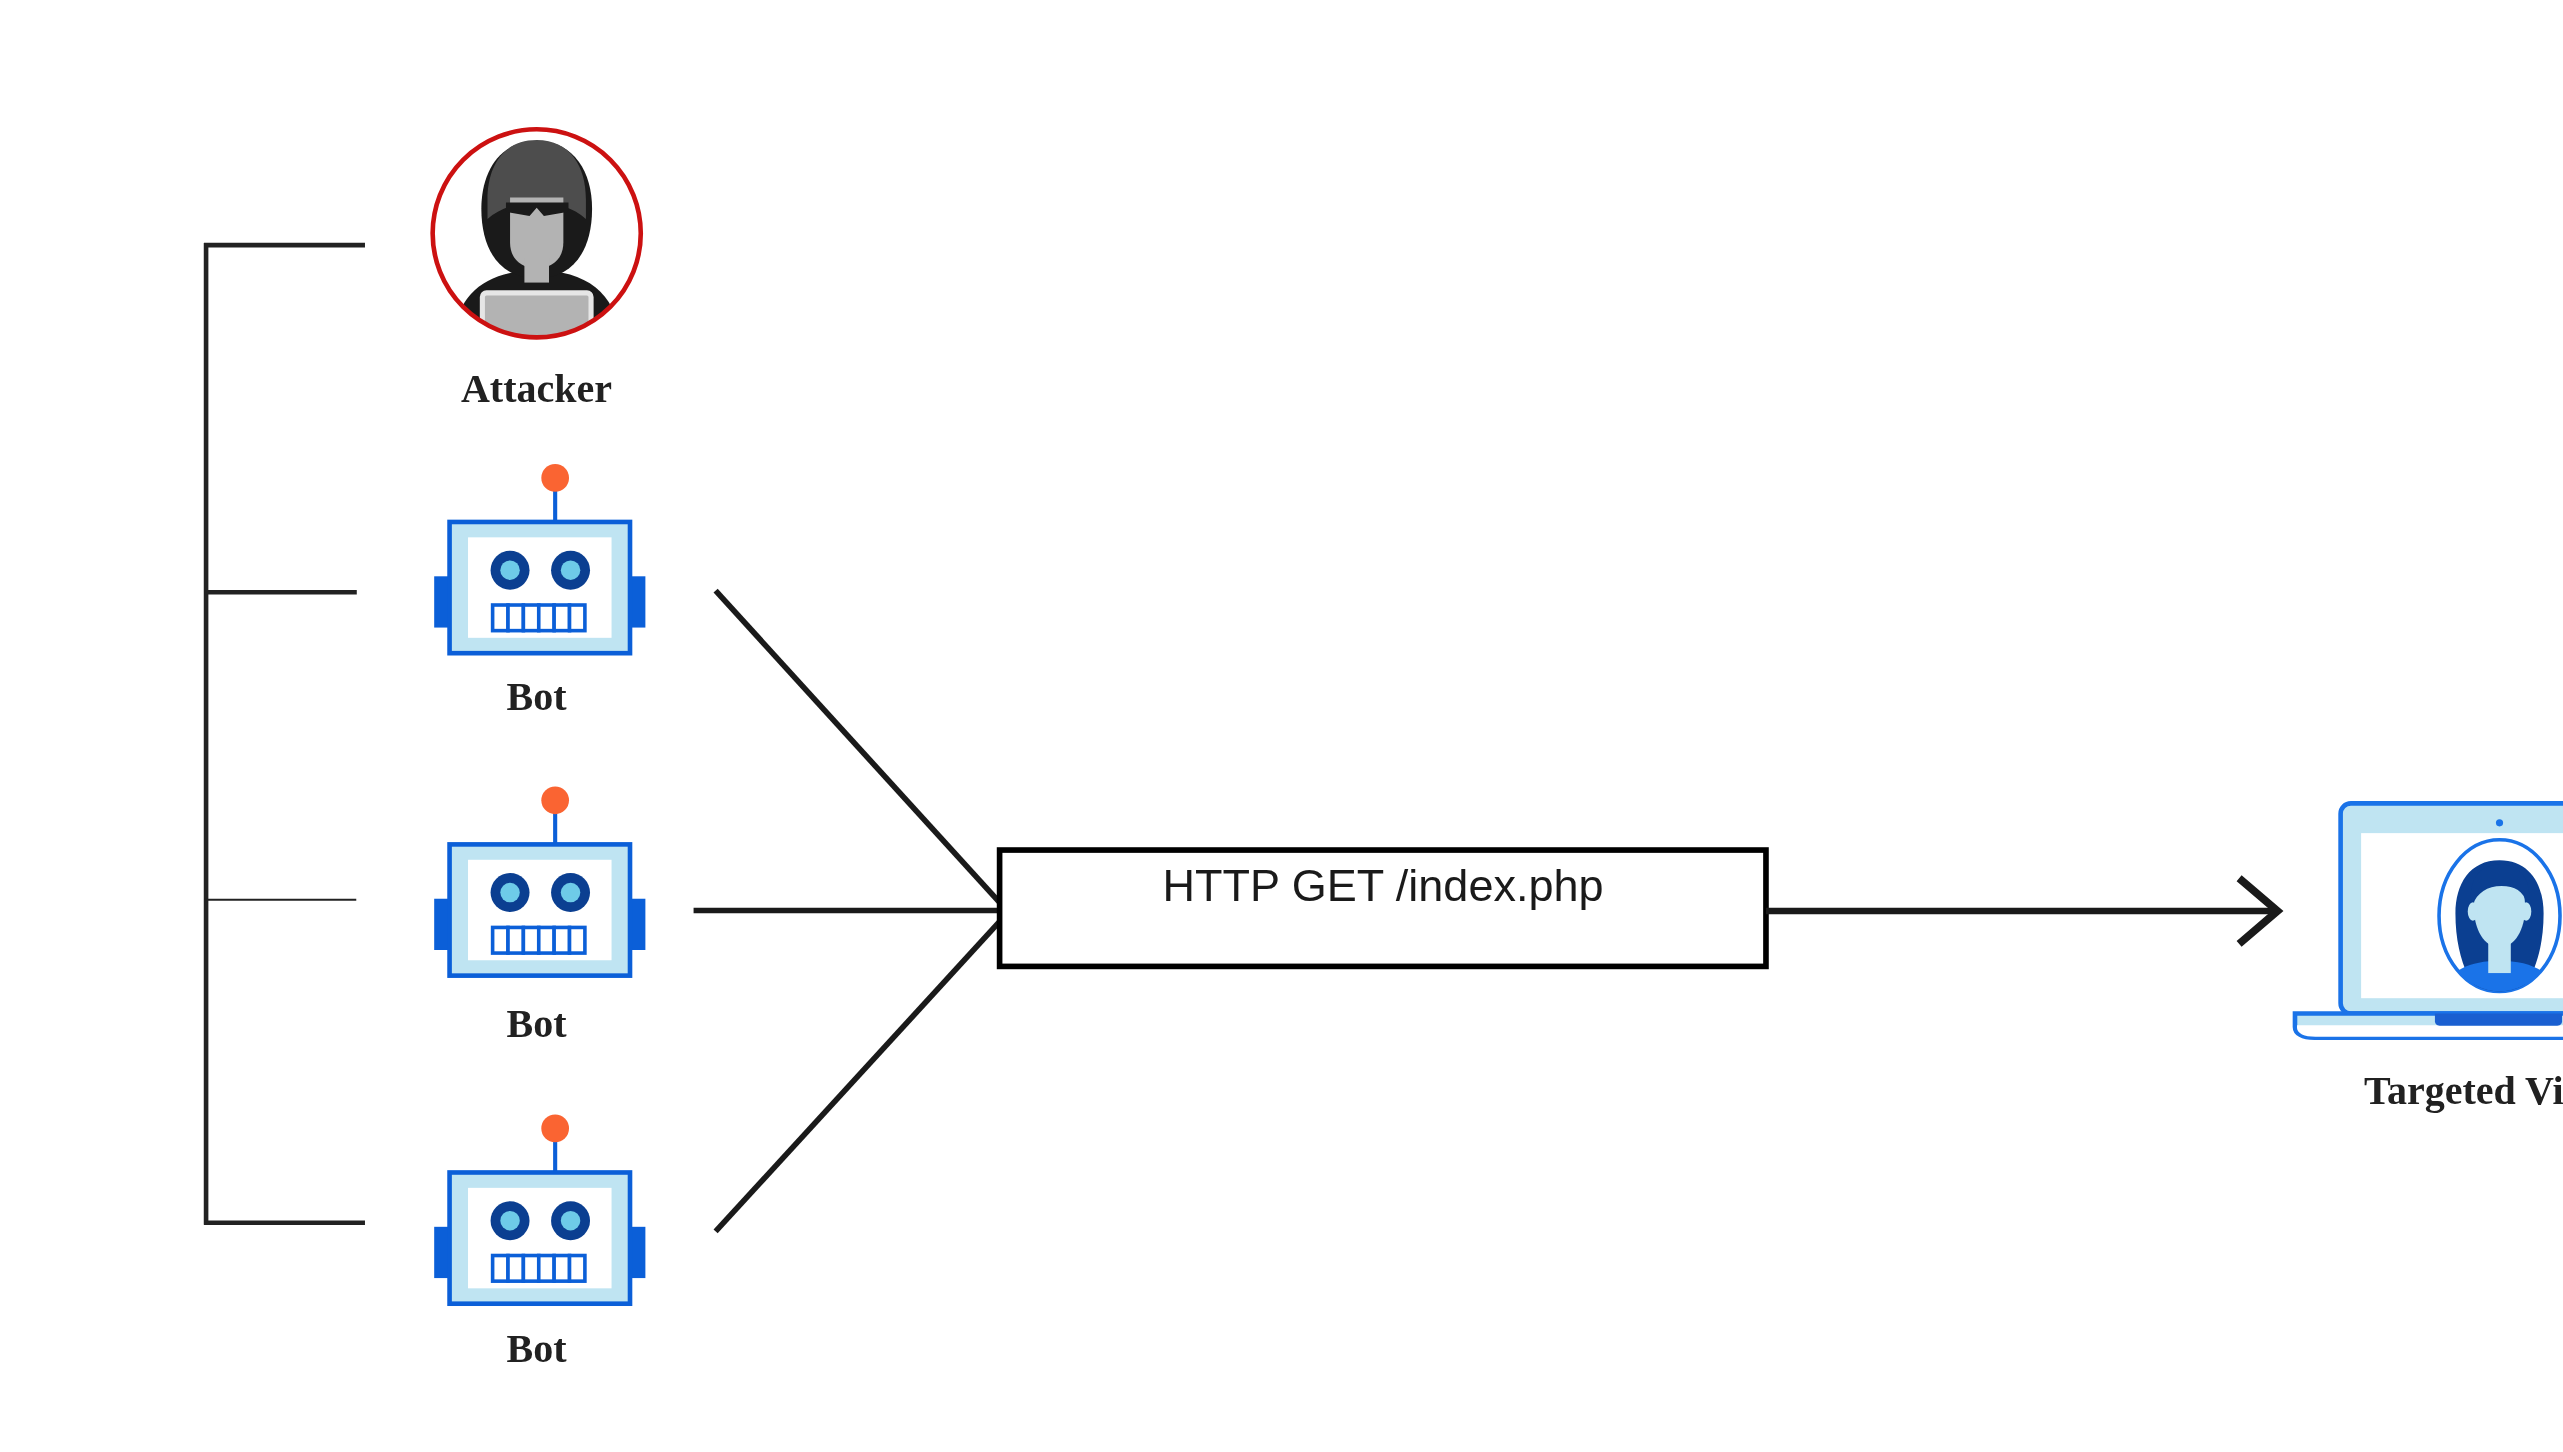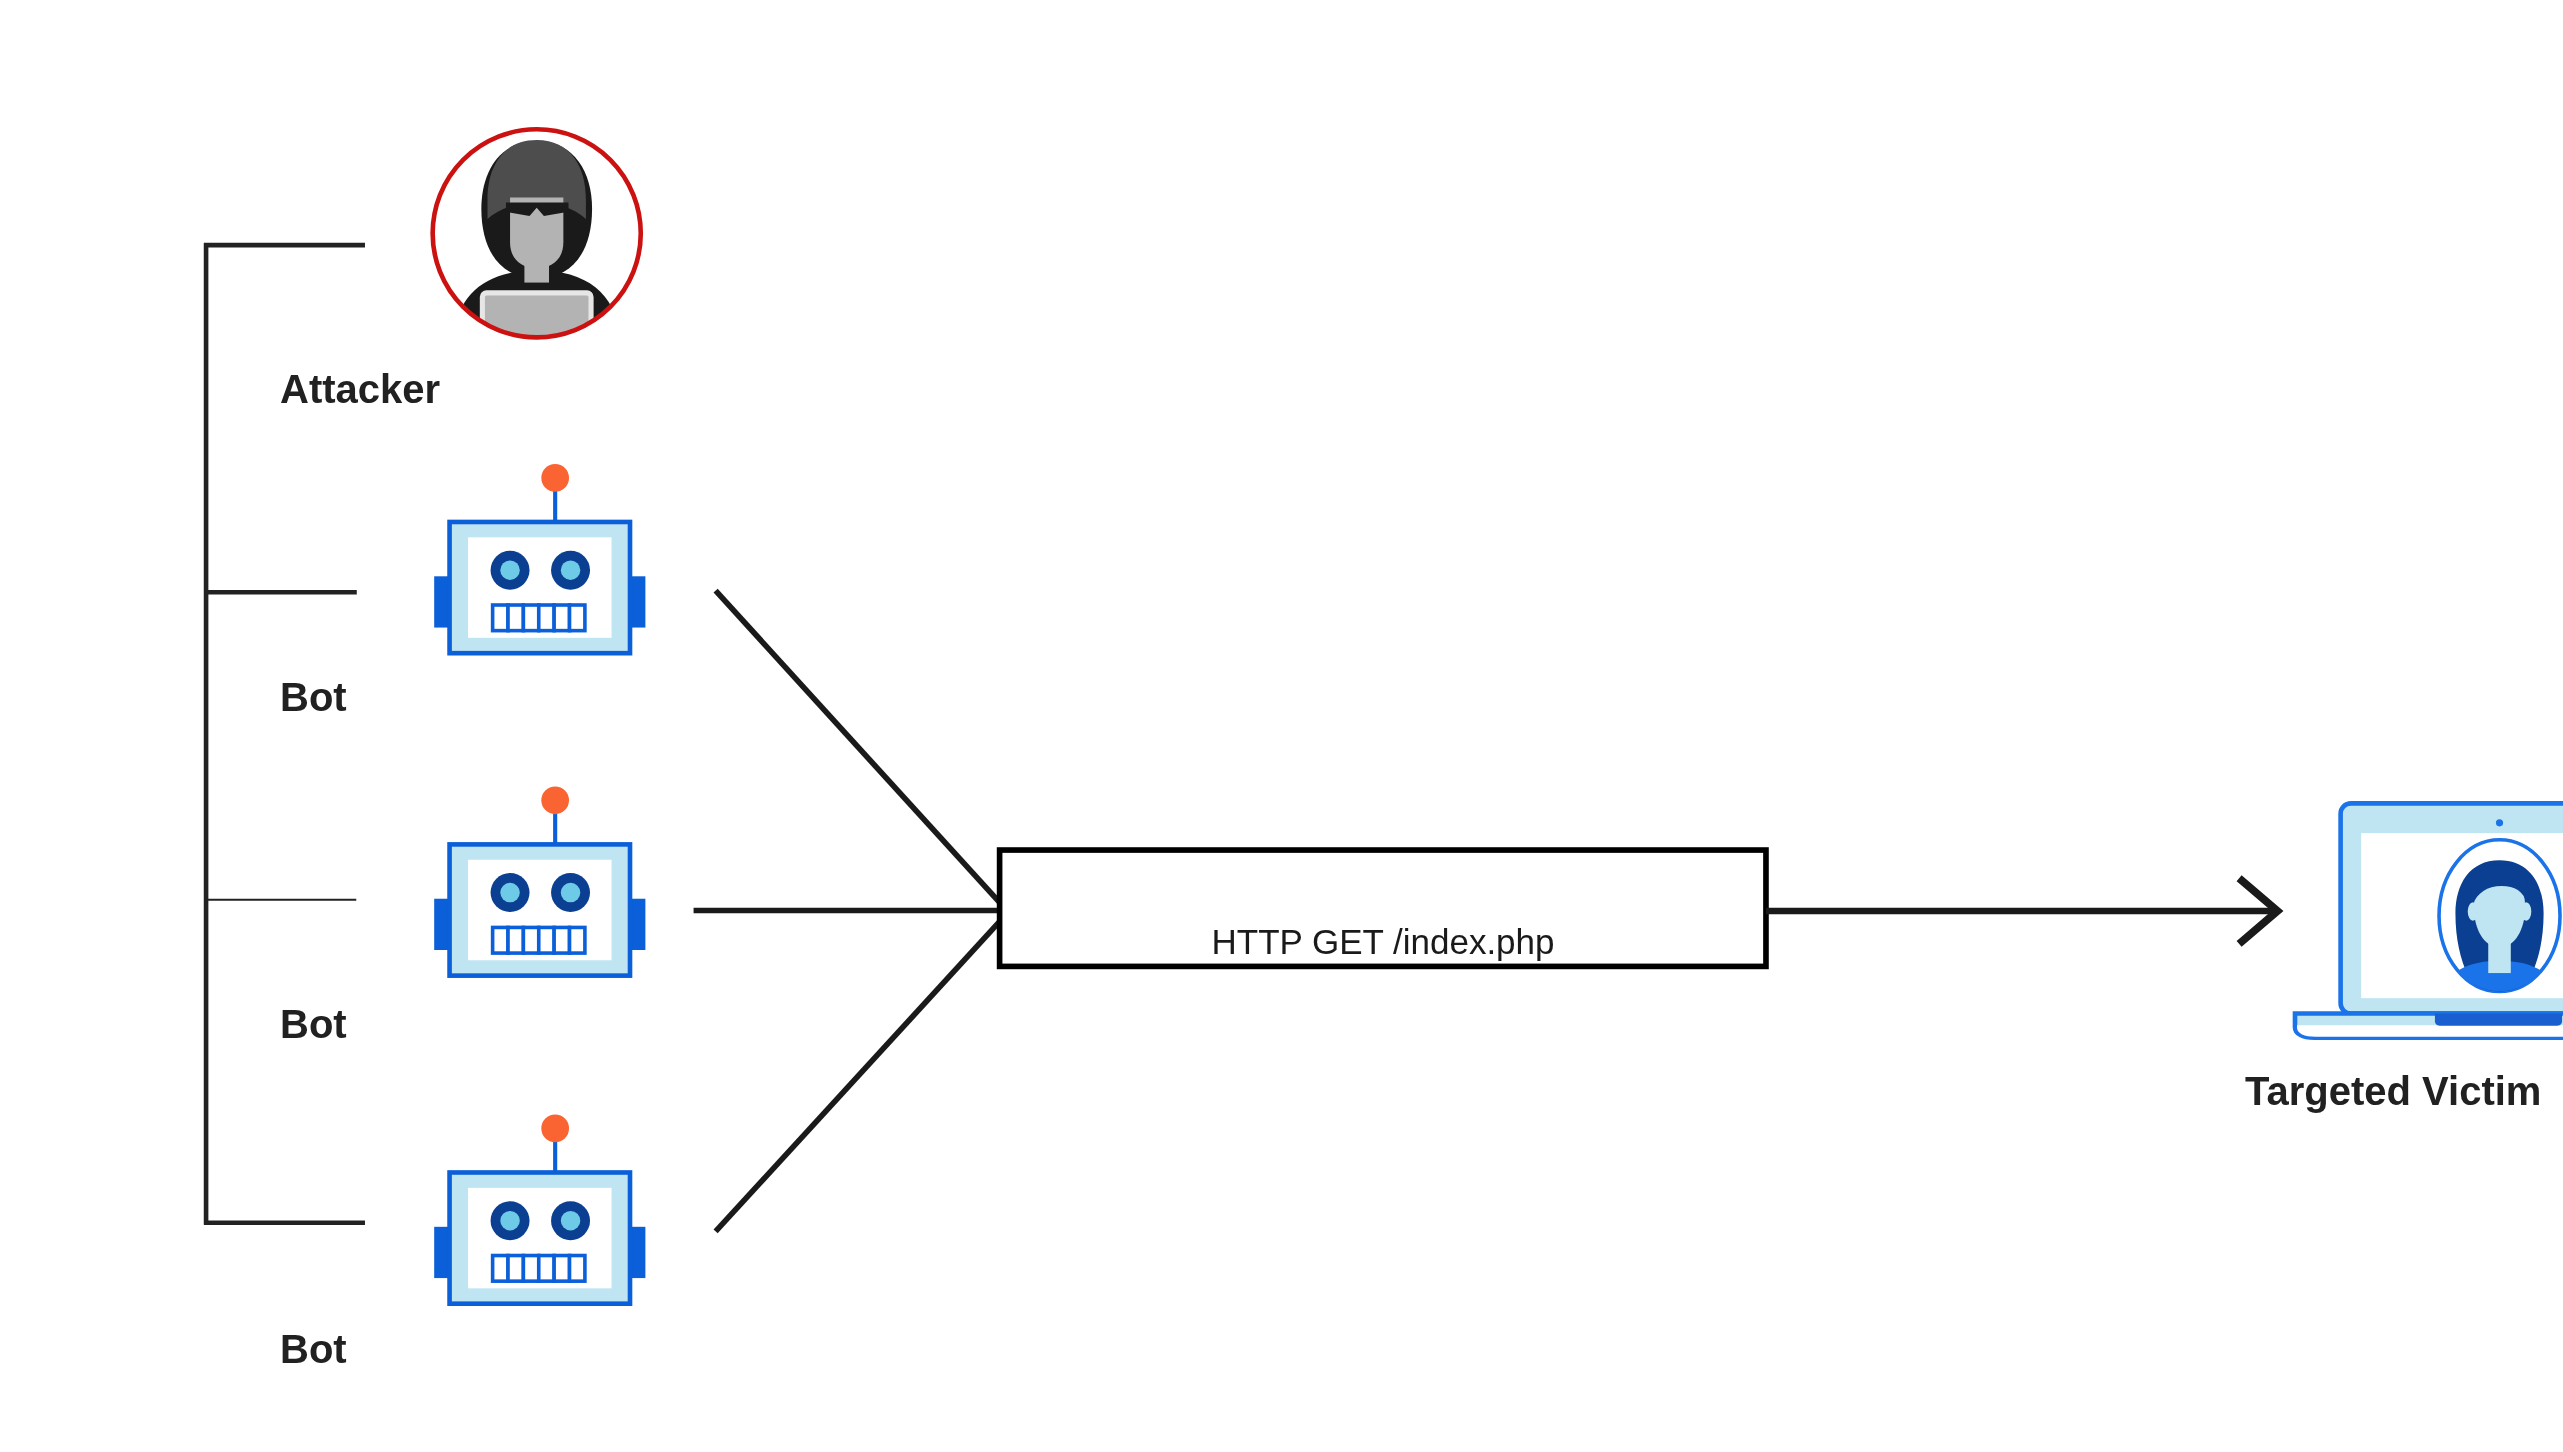--- a/index.html
+++ b/index.html
@@ -25,22 +25,23 @@
   svg.canvas {
     position: absolute;
     left: 0;
     top: 0;
     width: 2905px;
     height: 1453px;
     display: block;
   }
   .node-label {
     position: absolute;
+    text-align: center;
     color: #212121;
-    font-family: Liberation Sans, sans-serif;
+    font-family: Liberation Serif, serif;
     font-weight: bold;
     white-space: nowrap;
     line-height: 1;
   }
   .label-attacker {
     left: 280px;
     top: 369px;
     width: 513px;
     font-size: 40px;
   }
@@ -49,28 +50,28 @@
   .label-bot3 { left: 280px; top: 1329px; width: 513px; font-size: 40px; }
   .label-victim {
     left: 2245px;
     top: 1071px;
     width: 513px;
     font-size: 40px;
   }
   .packet-text {
     position: absolute;
     left: 1000px;
-    top: 884px;
+    top: 828px;
     width: 766px;
     height: 116px;
     display: flex;
     align-items: center;
     justify-content: center;
     font-family: "Liberation Sans", sans-serif;
-    font-size: 35px;
+    font-size: 45px;
     font-weight: normal;
     color: #1a1a1a;
     white-space: nowrap;
   }
 </style>
 </head>
 <body>
 
 <div id="diagram-root">
 

